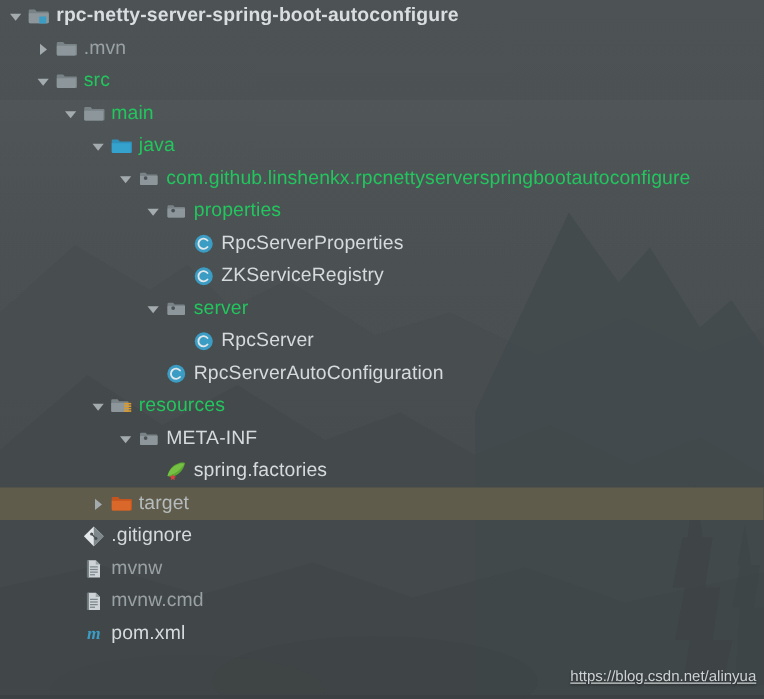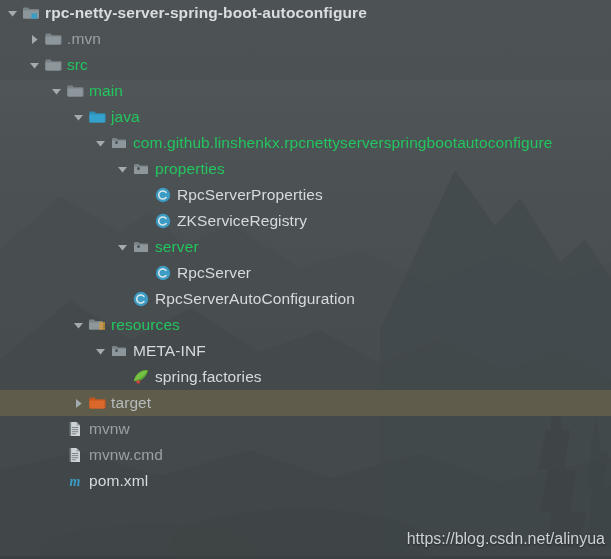--- a/index.html
+++ b/index.html
@@ -62,23 +62,24 @@
   .label.dim{color:#9aa1a4;}
   .label.root{color:#d9dde0;font-weight:600;}
   .label.sel{color:#b6bcbd;}
 
   
   #watermark{
     position:absolute;
     right:6px;bottom:11px;
     z-index:3;
     color:#cdd2d4;
-    font-size:16px;
+    font-size:12px;
     font-family:"Liberation Sans", sans-serif;
     text-shadow:0 1px 2px rgba(0,0,0,.45);
+    text-decoration:underline;
   }
   
   #bottom-edge{
     position:absolute;left:0;bottom:0;width:611px;height:3px;
     background:#3b4042;z-index:4;
   }
 </style>
 </head>
 <body>
 
@@ -343,20 +344,34 @@
         <path d="M1.4 6.5h15.2v6.9a1 1 0 0 1-1 1H2.4a1 1 0 0 1-1-1z" fill="#d9682a"></path>
       </svg>
       </div>
       <div class="label sel">target</div>
     </div>
     <div class="row">
       <div class="indent" style="width: 48px;"></div>
       <div class="arrow"></div>
       <div class="icon">
         <svg width="18" height="18" viewBox="0 0 18 18">
+        <path d="M9 1.1 16.9 9 9 16.9 1.1 9z" fill="#e3e7e9"></path>
+        <path d="M9 1.1 16.9 9 9 16.9z" fill="#7e888c"></path>
+        <circle cx="7.3" cy="7.2" r="1.25" fill="#4a5052"></circle>
+        <circle cx="10.7" cy="10.7" r="1.25" fill="#4a5052"></circle>
+        <path d="M7.3 7.2 10.7 10.7" stroke="#4a5052" stroke-width="1.05"></path>
+      </svg>
+      </div>
+      <div class="label bright">.gitignore</div>
+    </div>
+    <div class="row">
+      <div class="indent" style="width: 48px;"></div>
+      <div class="arrow"></div>
+      <div class="icon">
+        <svg width="18" height="18" viewBox="0 0 18 18">
         <path d="M4.3 2.1h6.3l3.4 3.4v10.4H4.3z" fill="#cdd3d6"></path>
         <path d="M10.6 2.1l3.4 3.4h-3.4z" fill="#9aa3a7"></path>
         <g fill="#7c868a">
           <rect x="6" y="7" width="6.2" height="1"></rect>
           <rect x="6" y="9.1" width="6.2" height="1"></rect>
           <rect x="6" y="11.2" width="6.2" height="1"></rect>
           <rect x="6" y="13.3" width="4" height="1"></rect>
         </g>
         <path d="M4.3 2.1v13.8" stroke="#6f797d" stroke-width="1.6"></path>
       </svg>

